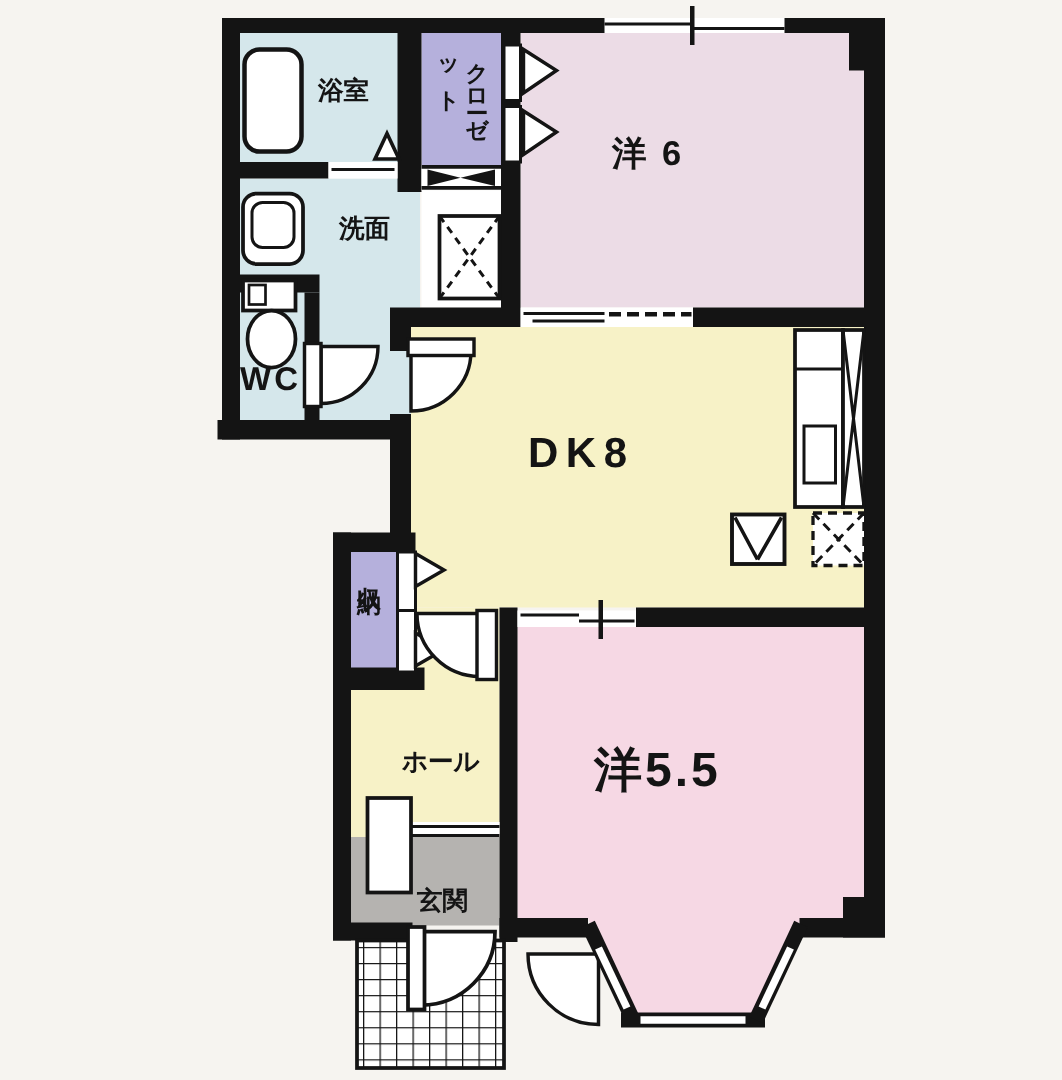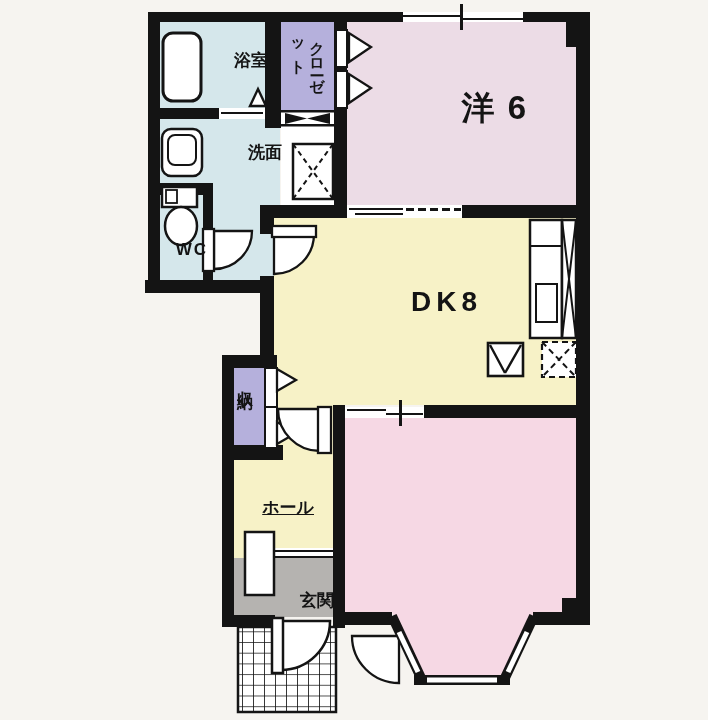--- a/index.html
+++ b/index.html
@@ -4,28 +4,28 @@
 <style>
   html,body{margin:0;padding:0;background:#e8e8e8;}
   .canvas{
     position:relative;width:708px;height:720px;overflow:hidden;
     background:#f6f4f0;
     font-family:"Liberation Sans", sans-serif;
   }
   .canvas svg{position:absolute;left:0;top:0;}
   .lbl{
     position:absolute;color:#141414;font-weight:bold;
-    text-align:right;line-height:1.1;white-space:pre;
+    text-align:left;line-height:1.1;white-space:pre;
   }
   .lbl.vert{
     writing-mode:vertical-rl;text-align:start;white-space:normal;
     line-height:19px;
   }
   .lbl-s{font-size:17px;}
-  .lbl-xl{font-size:33px;}
+  .lbl-xl{font-size:23px;}
 </style>
 </head>
 <body>
 
 <div class="canvas">
 <svg width="708" height="720" viewBox="0 0 708 720">
   <defs>
     <pattern id="porchgrid" width="11" height="10.7" patternUnits="userSpaceOnUse">
       <rect width="11" height="10.7" fill="#ffffff"></rect>
       <path d="M11,0 H0 V10.7" fill="none" stroke="#141414" stroke-width="1.7"></path>
@@ -211,18 +211,19 @@
   <g fill="#ffffff" stroke="#141414">
     <path d="M281,621 L330,621 A49,49 0 0 1 281,670 Z" stroke-width="2.5"></path>
     <rect x="272" y="618" width="11" height="55" stroke-width="2.5"></rect>
   </g>
 </svg>
 
 <div class="lbl lbl-s" style="left:212px;top:52px;width:56px;">浴室</div>
 <div class="lbl vert" style="left:287px;top:31px;width:40px;height:58px;font-size:15px;letter-spacing:1px;">クローゼット</div>
 <div class="lbl lbl-xl" style="left:408px;top:90px;width:120px;letter-spacing:2px;">洋 6</div>
 <div class="lbl lbl-s" style="left:226px;top:144px;width:56px;">洗面</div>
-<div class="lbl" style="left:160px;top:241px;width:48px;font-size:17px;letter-spacing:2px;">WC</div>
+<div class="lbl" style="left:160px;top:241px;width:48px;font-size:22px;letter-spacing:2px;">WC</div>
 <div class="lbl" style="left:352px;top:287px;width:130px;font-size:28px;letter-spacing:5px;">DK8</div>
 <div class="lbl vert" style="left:236px;top:378px;height:56px;font-size:16px;letter-spacing:3px;">収納</div>
-<div class="lbl lbl-s" style="left:236px;top:499px;width:78px;text-decoration:underline;">ホール</div>
+<div class="lbl lbl-s" style="left:268px;top:499px;width:78px;">ホール</div>
 <div class="lbl lbl-s" style="left:278px;top:592px;width:56px;">玄関</div>
+<div class="lbl" style="left:396px;top:496px;width:140px;font-size:32px;letter-spacing:2px;">洋5.5</div>
 </div>
 
 </body></html>

